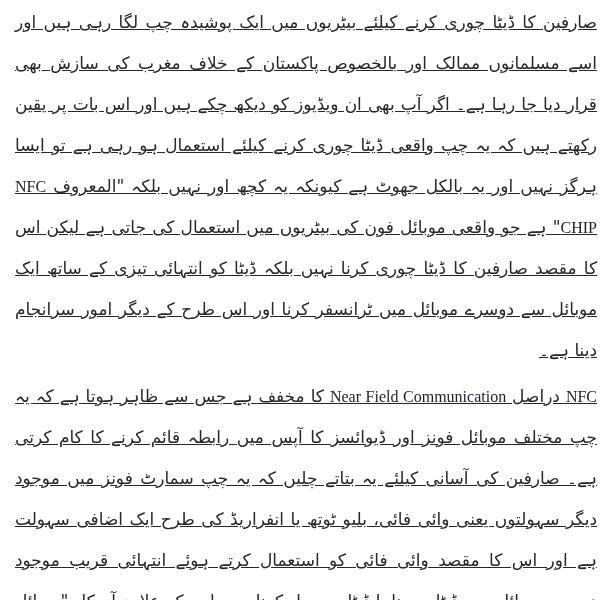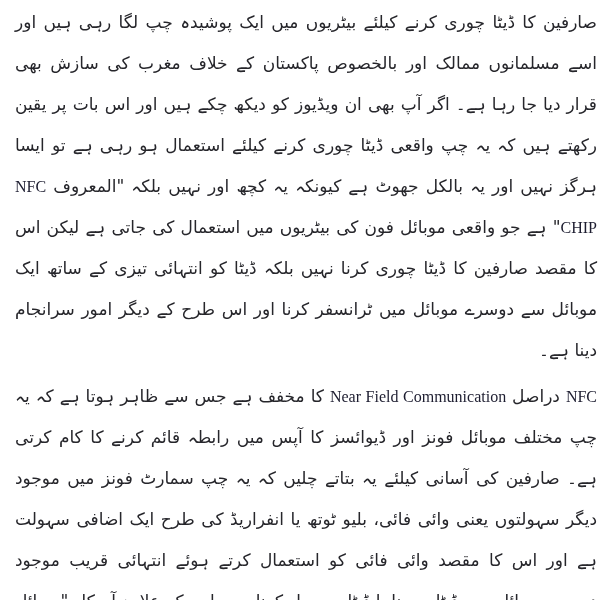--- a/index.html
+++ b/index.html
@@ -20,20 +20,21 @@
     direction: rtl;
     unicode-bidi: embed;
     text-align: justify;
     font-family: "DejaVu Sans", sans-serif;
     font-size: 17px;
     line-height: 41px;
     color: #26262b;
   }
   .para {
     margin: 0 0 5px 12px;
+    text-decoration: underline;
   }
   .seg-ur {
     font-family: "DejaVu Sans", sans-serif;
   }
   .seg-en {
     font-family: "Liberation Serif", "DejaVu Serif", serif;
     font-size: 16px;
     unicode-bidi: embed;
     direction: ltr;
     color: #1d1d30;

